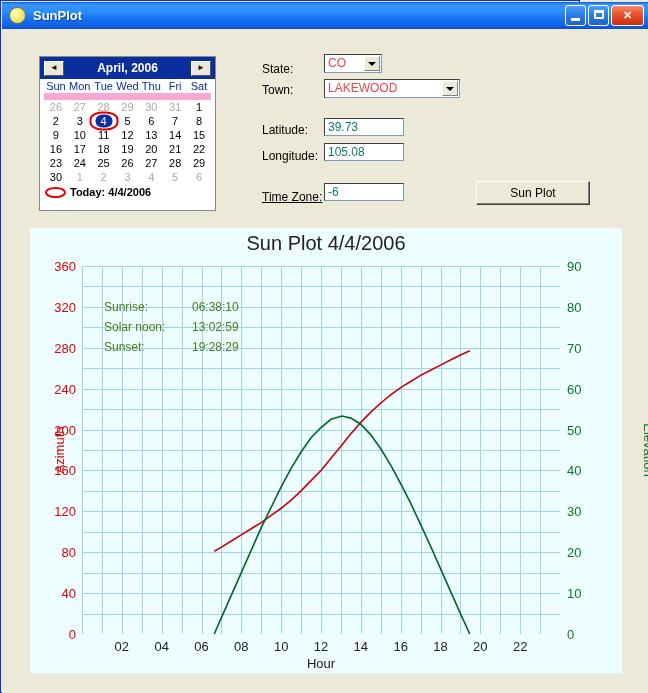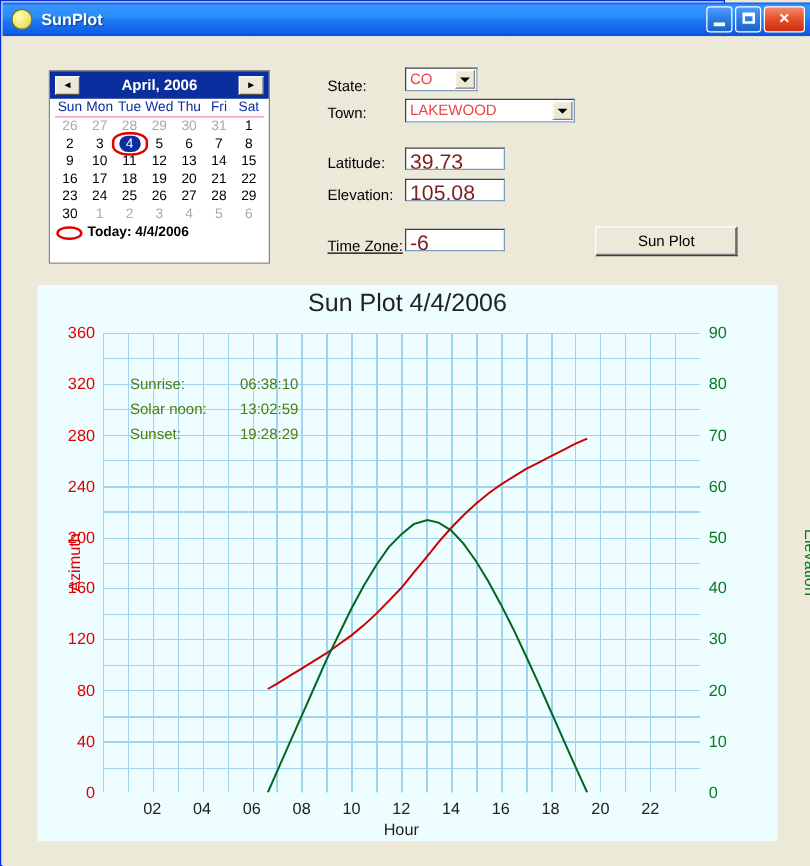--- a/index.html
+++ b/index.html
@@ -74,21 +74,21 @@
     width:20px;height:15px;background:#ece9d8;
     border:1px solid #fff;border-right-color:#555;border-bottom-color:#555;
     box-sizing:border-box;display:flex;align-items:center;justify-content:center;
     font-size:8px;color:#000;line-height:1;
   }
   .cal-title{color:#fff;font-weight:bold;font-size:12px;}
   .cal-grid{padding:1px 4px 0 4px;}
   .cal-grid table{border-collapse:collapse;width:100%;}
   .cal-grid th{
     color:#0b2e9e;font-weight:normal;font-size:11px;
-    border-bottom:1px solid #f9a8d4;padding:0 0 1px 0;text-align:center;
+    border-bottom:7px solid #f9a8d4;padding:0 0 1px 0;text-align:center;
     width:14.28%;
   }
   .cal-grid td{
     text-align:center;font-size:11px;color:#000;height:14px;padding:0;
     position:relative;
   }
   .cal-grid td.other{color:#aaa;}
   .cal-grid td.sel{color:#fff;}
   .cal-grid td.sel .pill{
     position:absolute;left:50%;top:50%;transform:translate(-50%,-50%);
@@ -106,21 +106,21 @@
   .foot-ring{
     width:21px;height:11px;border:2px solid #e00000;border-radius:11px/6px;
     box-sizing:border-box;flex:0 0 auto;
   }
 
   
   .lbl{position:absolute;font-size:12px;color:#000;}
   .tf{
     position:absolute;background:#fff;
     border:1px solid #7f9db9;border-top-color:#404040;border-left-color:#404040;
-    box-sizing:border-box;font-size:17px;color:#7f1d1d;
+    box-sizing:border-box;font-size:12px;color:#0f766e;
     padding:1px 0 0 3px;overflow:hidden;white-space:nowrap;
   }
   .combo{
     position:absolute;background:#fff;
     border:1px solid #7f9db9;border-top-color:#404040;border-left-color:#404040;
     box-sizing:border-box;font-size:12px;color:#ef4444;
     padding:1px 0 0 3px;white-space:nowrap;overflow:hidden;
   }
   .combo .arrowbox{
     position:absolute;right:1px;top:1px;bottom:1px;width:16px;
@@ -308,21 +308,21 @@
     <div class="combo" style="left:322px;top:50px;width:136px;height:19px;">
       <span>LAKEWOOD</span>
       <span class="arrowbox">
           <span class="caret"></span>
         </span>
     </div>
 
     <div class="lbl" style="left:260px;top:94px;">Latitude:</div>
     <div class="tf" style="left:322px;top:89px;width:80px;height:18px;"><span>39.73</span></div>
 
-    <div class="lbl" style="left:260px;top:120px;">Elevation:</div>
+    <div class="lbl" style="left:260px;top:120px;">Longitude:</div>
     <div class="tf" style="left:322px;top:114px;width:80px;height:18px;"><span>105.08</span></div>
 
     <div class="lbl" style="left:260px;top:161px;text-decoration:underline;">Time Zone:</div>
     <div class="tf" style="left:322px;top:154px;width:80px;height:18px;"><span>-6</span></div>
 
     <div class="btn" style="left:474px;top:152px;width:114px;height:24px;">
         <span>Sun Plot</span>
       </div>
 
     <div class="chart-panel" style="top:199px;">

